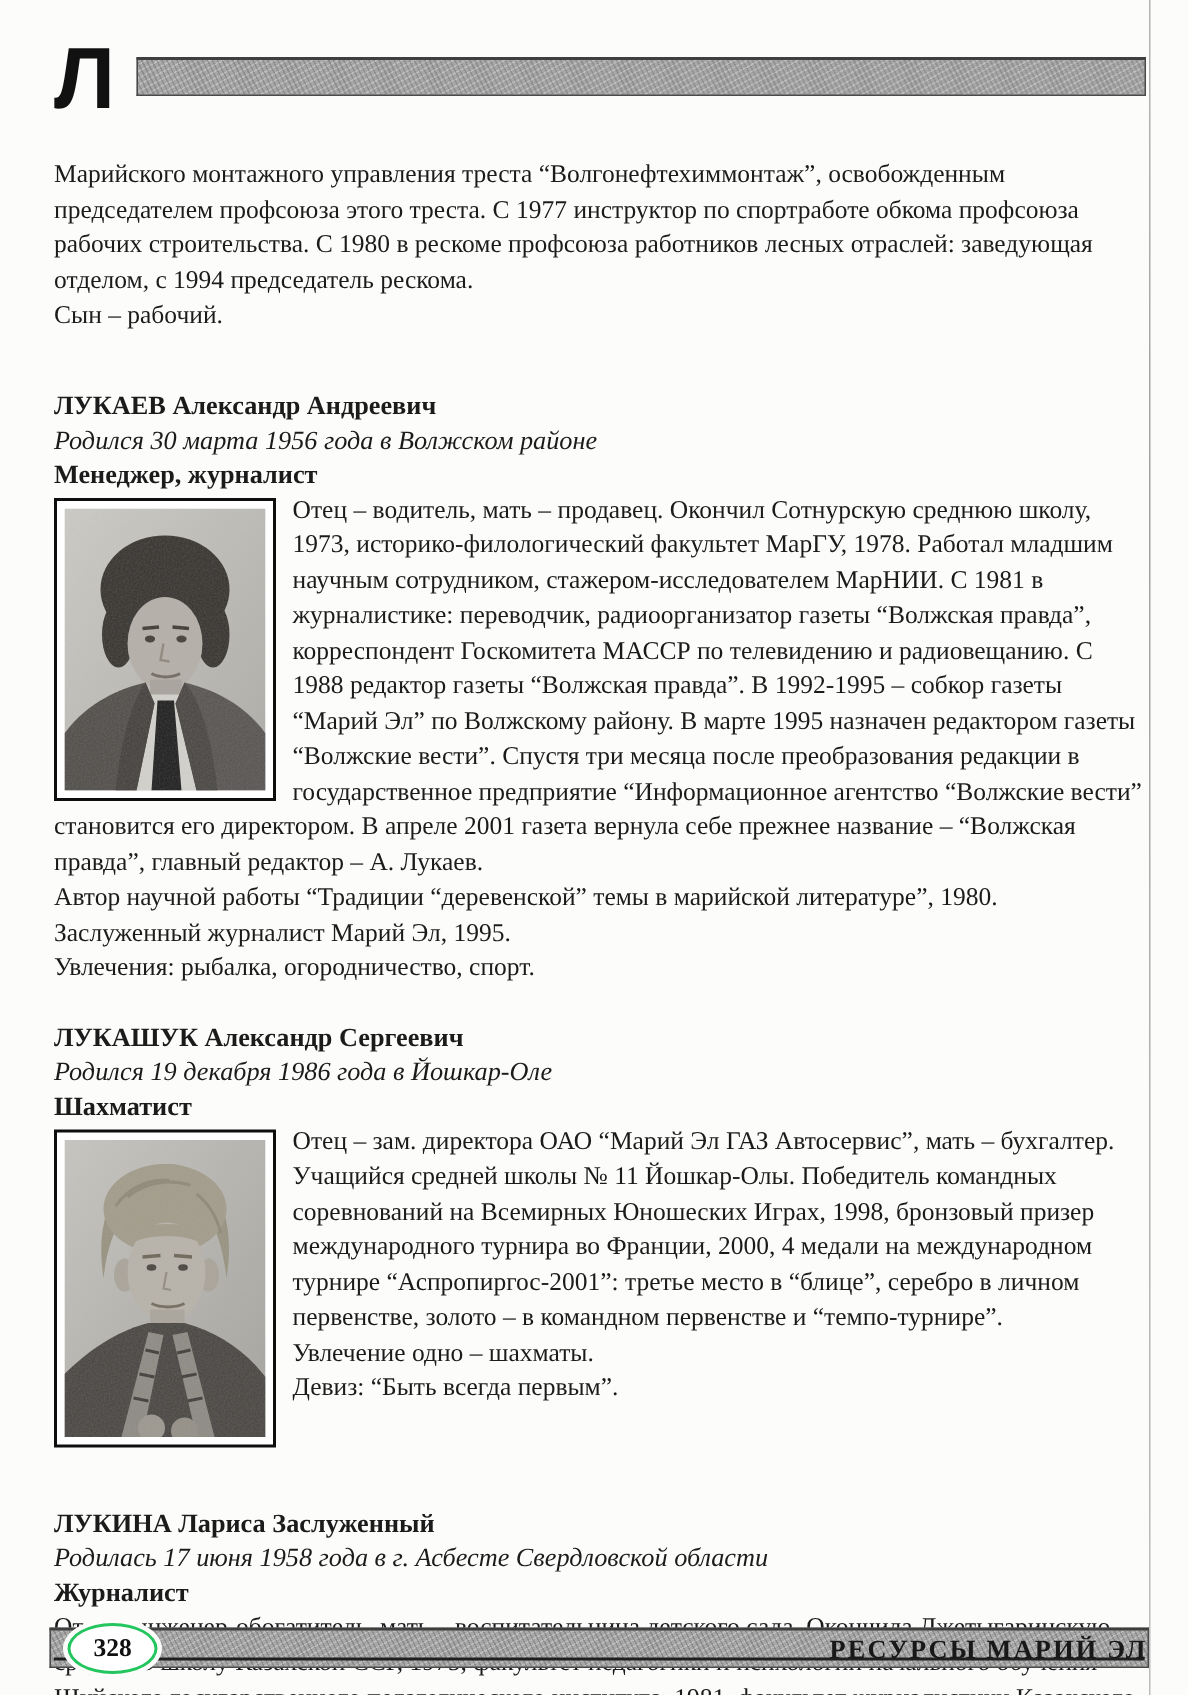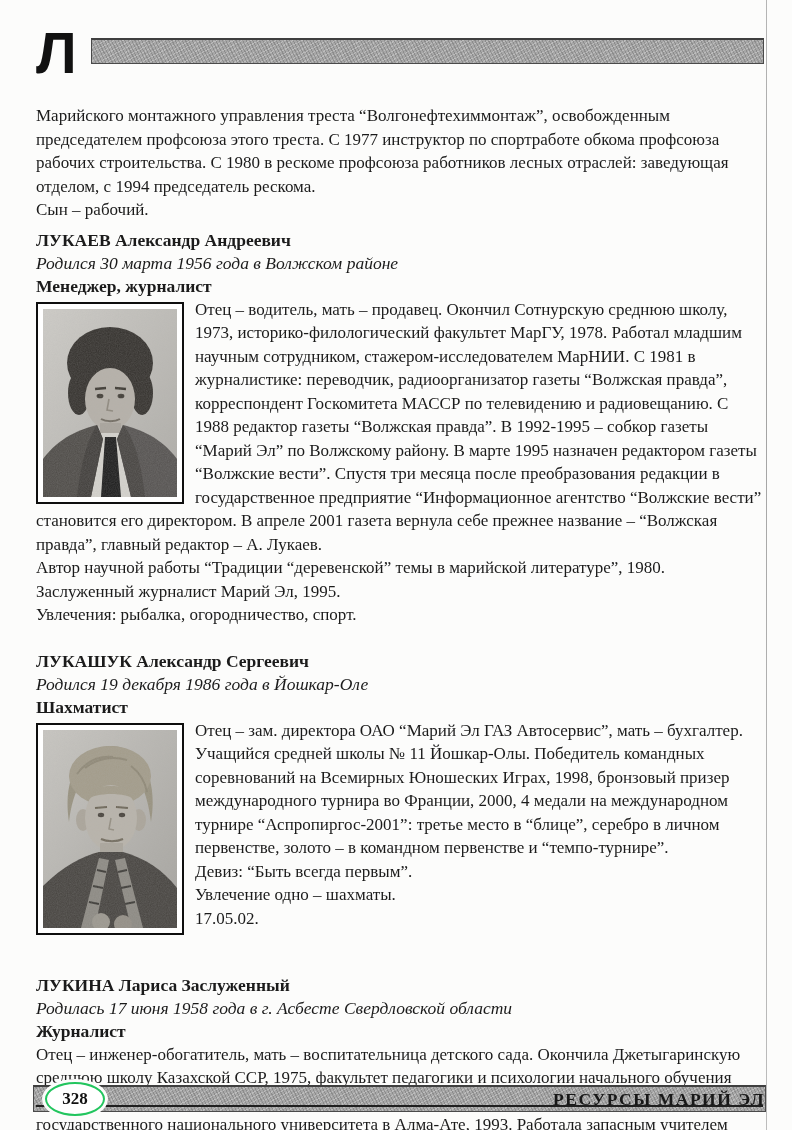--- a/index.html
+++ b/index.html
@@ -19,21 +19,21 @@
     background-image:
       repeating-linear-gradient(63deg, rgba(30,30,30,0.20) 0 1px, transparent 1px 3px),
       repeating-linear-gradient(-28deg, rgba(255,255,255,0.25) 0 1px, transparent 1px 4px);
     border:1px solid #4a4a4a;border-top:2px solid #3f3f3f;
   }
   .hdr-bar{flex:1;height:23px;margin-left:14px;margin-top:8px;}
   
   .txt{font-size:17px;line-height:23.5px;}
   .line{font-size:17px;line-height:23.5px;}
   .intro{margin-top:20px;}
-  .entry1{margin-top:7px;}
+  .entry1{margin-top:37px;}
   .entry2{margin-top:23px;}
   .entry3{margin-top:36px;}
   .entry-name{font-weight:bold;font-size:17.5px;line-height:23px;}
   .entry-born{font-style:italic;font-size:17.5px;line-height:23px;}
   .entry-prof{font-weight:bold;font-size:17.5px;line-height:23px;}
   .photo-frame{
     float:left;border:2px solid #0e0e0e;background:#fff;
     padding:5px;margin:4px 11px 3px 0;
   }
   .photo-frame svg{display:block;}
@@ -172,23 +172,22 @@
             <path d="M100,198 L82,128 L72,130 L88,198 Z" fill="#8d8a83"></path>
             <path d="M54,140 L63,142 M50,156 L60,158 M46,172 L56,174" stroke="#3c3a36" stroke-width="2" fill="none"></path>
             <path d="M84,140 L75,142 M88,156 L78,158 M92,172 L82,174" stroke="#3c3a36" stroke-width="2" fill="none"></path>
             <circle cx="58" cy="192" r="9" fill="#9c988f"></circle>
             <circle cx="80" cy="194" r="9" fill="#948f86"></circle>
 
             <rect width="134" height="198" filter="url(#g2)" opacity="0.55"></rect>
           </svg>
         </div>
         <div class="txt">Отец – зам. директора ОАО “Марий Эл ГАЗ Автосервис”, мать – бухгалтер. Учащийся средней школы № 11 Йошкар-Олы. Победитель командных соревнований на Всемирных Юношеских Играх, 1998, бронзовый призер международного турнира во Франции, 2000, 4 медали на международном турнире “Аспропиргос-2001”: третье место в “блице”, серебро в личном первенстве, золото – в командном первенстве и “темпо-турнире”.</div>
+        <div class="line">Увлечение одно – шахматы.</div>
         <div class="line">Девиз: “Быть всегда первым”.</div>
-        <div class="line">Увлечение одно – шахматы.</div>
-        <div class="line">17.05.02.</div>
         <div class="clr"></div>
       </div>
     </div>
 
     <div class="entry3">
       <div class="entry-name">ЛУКИНА Лариса Заслуженный</div>
       <div class="entry-born">Родилась 17 июня 1958 года в г. Асбесте Свердловской области</div>
       <div class="entry-prof">Журналист</div>
       <div class="txt">Отец – инженер-обогатитель, мать – воспитательница детского сада. Окончила Джетыгаринскую среднюю школу Казахской ССР, 1975, факультет педагогики и психологии начального обучения Шуйского государственного педагогического института, 1981, факультет журналистики Казахского государственного национального университета в Алма-Ате, 1993. Работала запасным учителем районо г.Вичуга Ивановской области,</div>
     </div>

